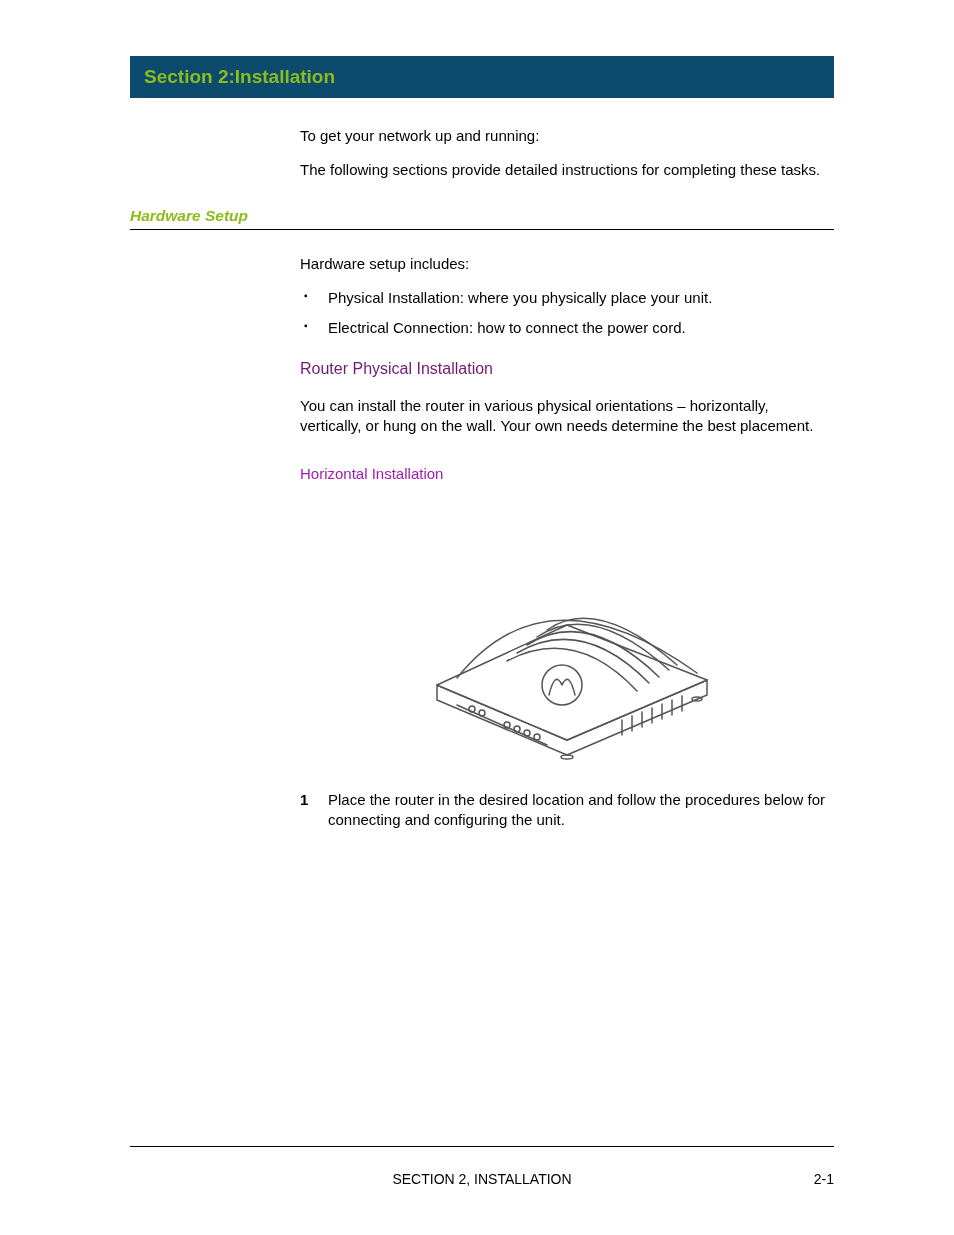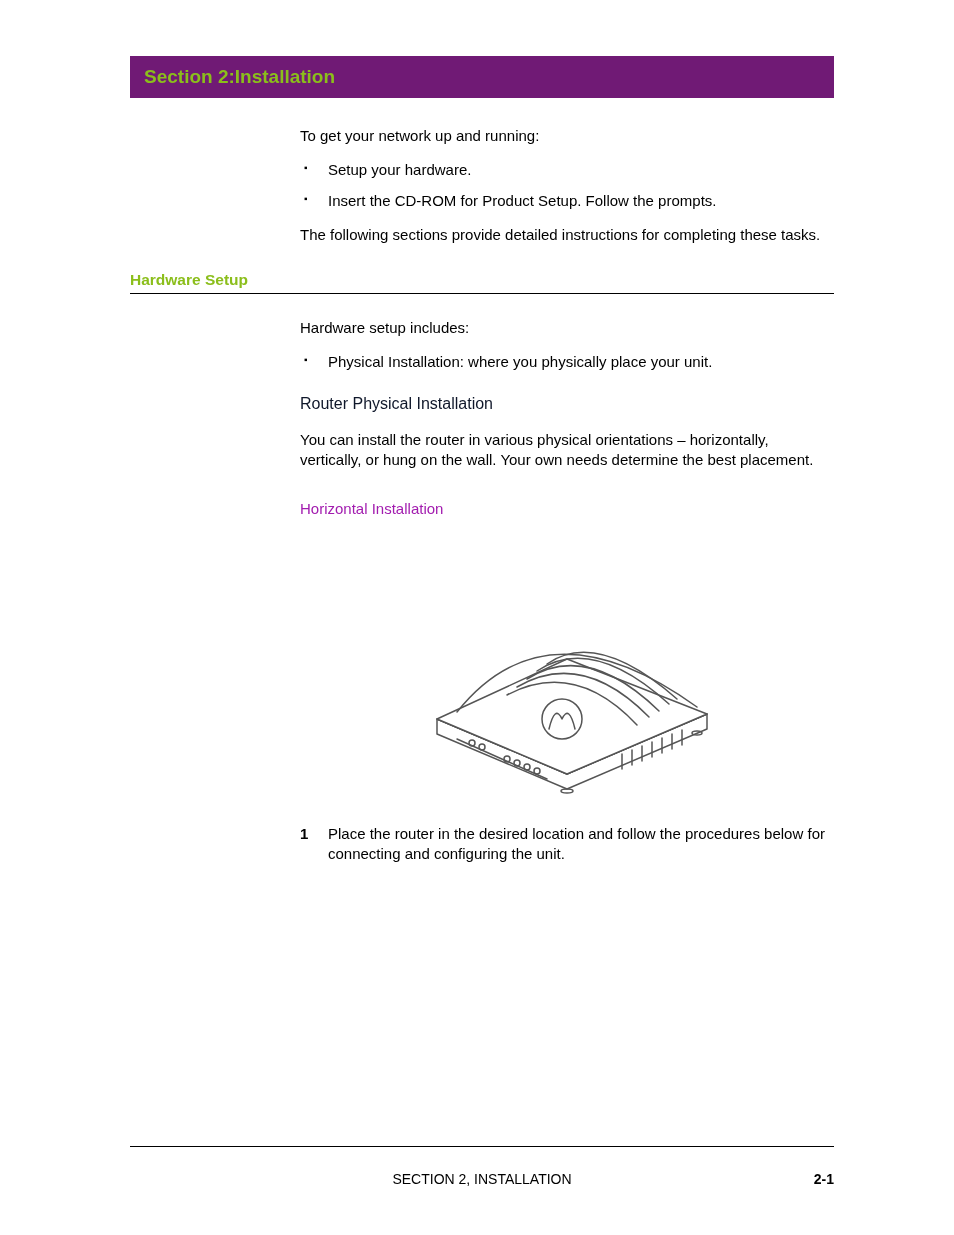--- a/index.html
+++ b/index.html
@@ -10,21 +10,21 @@
     color: #000000;
     width: 954px;
   }
   .page {
     padding: 56px 120px 40px 130px;
     box-sizing: border-box;
     min-height: 1235px;
     position: relative;
   }
   .section-title-bar {
-    background: #701a75;
+    background: #0c4a6e;
     padding: 10px 14px;
     margin-bottom: 28px;
   }
   .section-title-bar span {
     color: #8bbe1b;
     font-size: 19px;
     font-weight: bold;
   }
   .content-col {
     margin-left: 170px;
@@ -53,23 +53,24 @@
   .side-heading-row {
     border-bottom: 1px solid #000;
     margin-top: 26px;
     margin-bottom: 24px;
     padding-bottom: 4px;
   }
   .side-heading-row span {
     color: #8bbe1b;
     font-weight: bold;
     font-size: 15.5px;
+    font-style: italic;
   }
   .sub-heading {
-    color: #0f172a;
+    color: #701a75;
     font-size: 16px;
     margin: 20px 0 16px 0;
   }
   .sub-sub-heading {
     color: #a21caf;
     font-size: 15px;
     margin: 28px 0 20px 0;
   }
   .router-fig {
     text-align: center;
@@ -101,49 +102,45 @@
     display: flex;
     font-size: 14px;
   }
   .footer .ftitle {
     flex: 1;
     text-align: center;
   }
   .footer .fpage {
     width: 60px;
     text-align: right;
-    font-weight: bold;
   }
 </style>
 </head>
 <body>
 
 <div class="page">
 
   <div class="section-title-bar">
     <span>Section 2:Installation</span>
   </div>
 
   <div class="content-col">
     <p>To get your network up and running:</p>
-    <ul class="bul">
-      <li>Setup your hardware.</li>
-      <li>Insert the CD-ROM for Product Setup. Follow the prompts.</li>
-    </ul>
     <p>The following sections provide detailed instructions for completing these tasks.</p>
   </div>
 
   <div class="side-heading-row">
     <span>Hardware Setup</span>
   </div>
 
   <div class="content-col">
     <p>Hardware setup includes:</p>
     <ul class="bul">
       <li>Physical Installation: where you physically place your unit.</li>
+      <li>Electrical Connection: how to connect the power cord.</li>
     </ul>
 
     <div class="sub-heading">Router Physical Installation</div>
     <p>You can install the router in various physical orientations – horizontally, vertically, or hung on the wall. Your own needs determine the best placement.</p>
 
     <div class="sub-sub-heading">Horizontal Installation</div>
 
     <div class="router-fig">
       <svg width="340" height="260" viewBox="0 0 340 260">
         <g fill="none" stroke="#555" stroke-width="1.5" stroke-linejoin="round" stroke-linecap="round">

